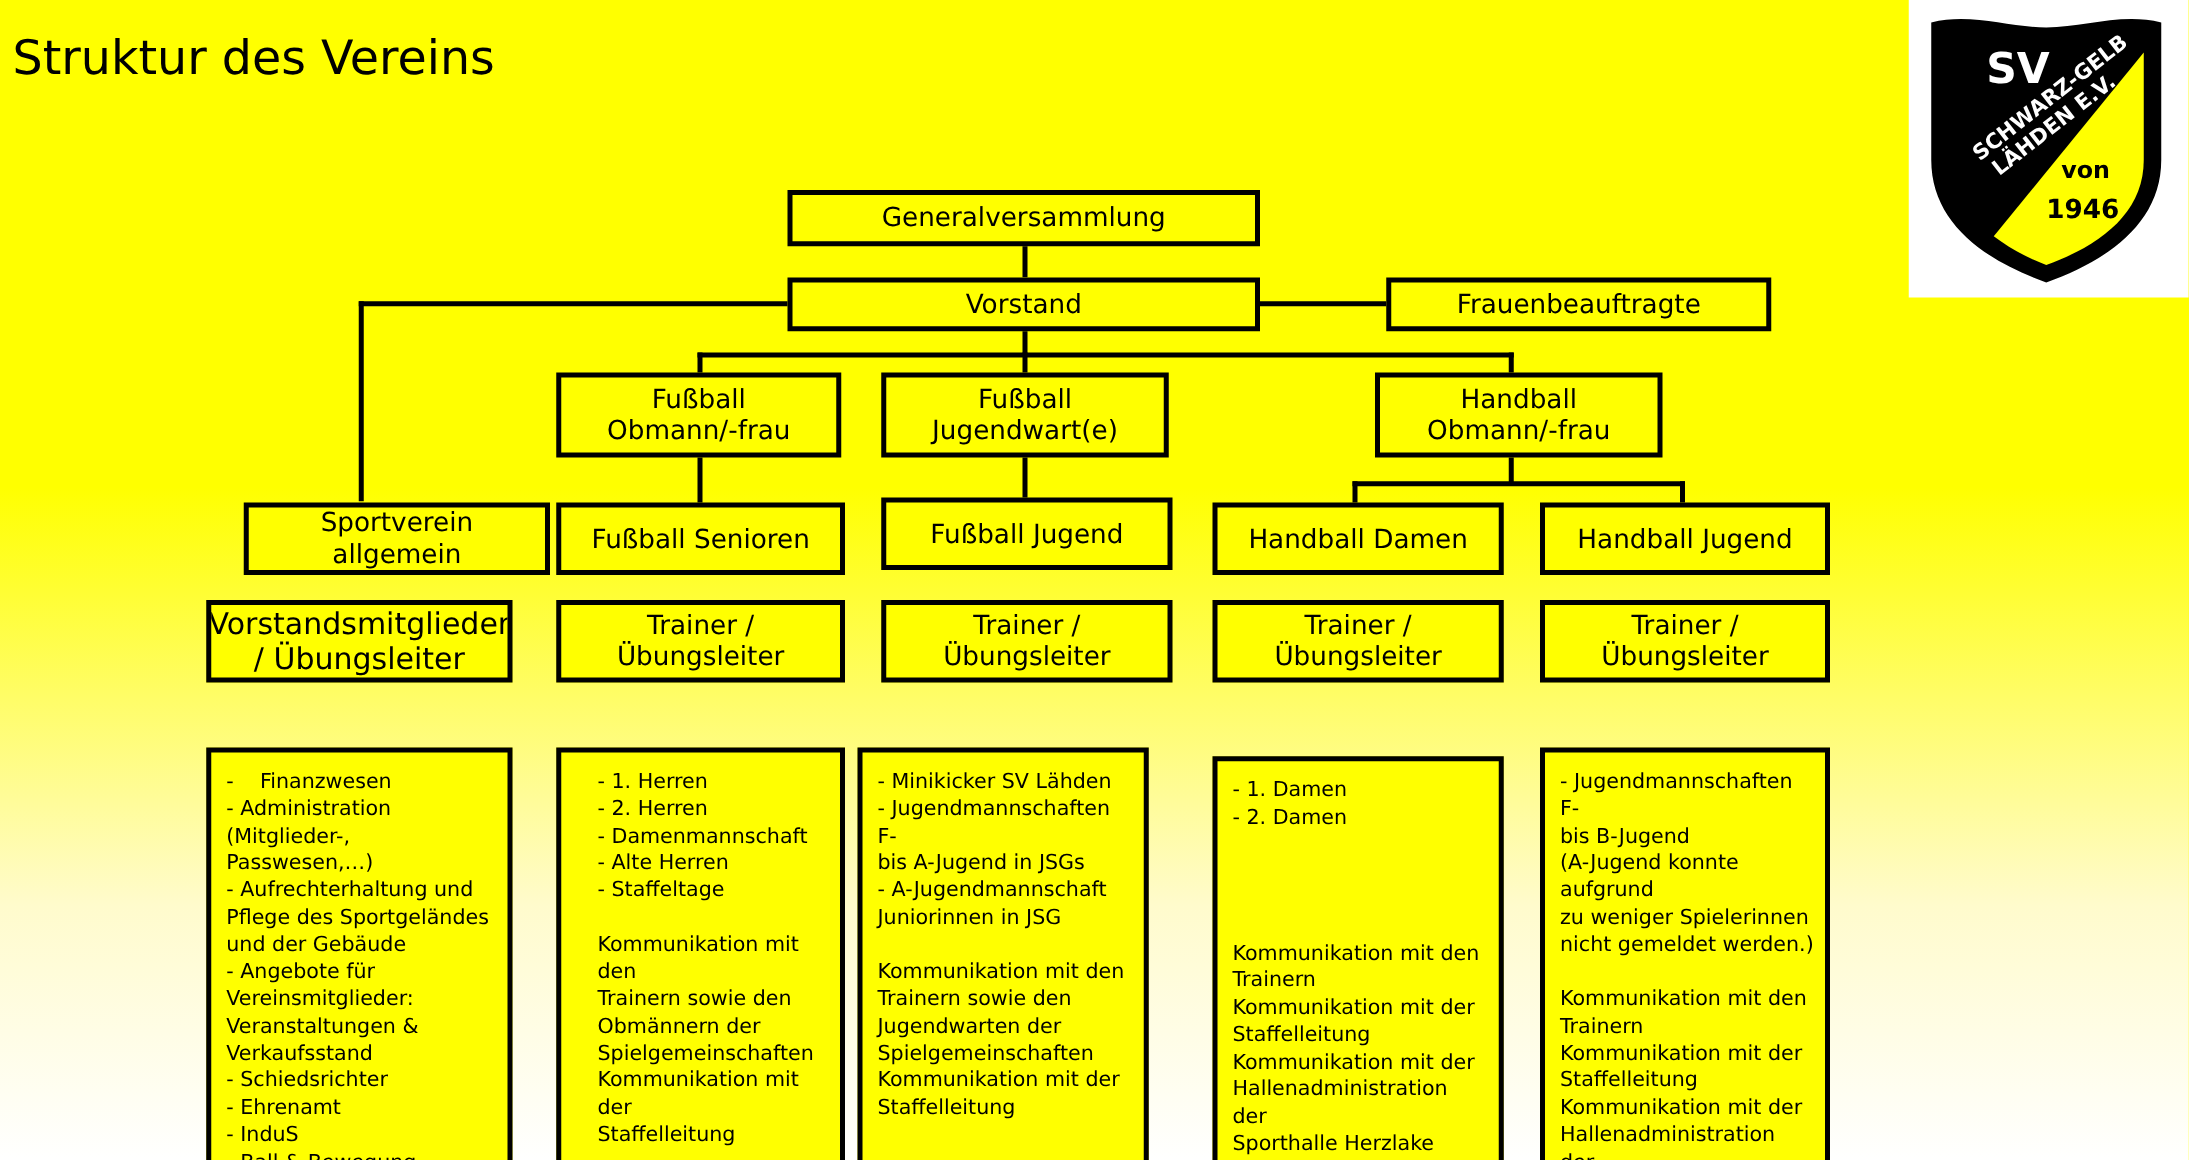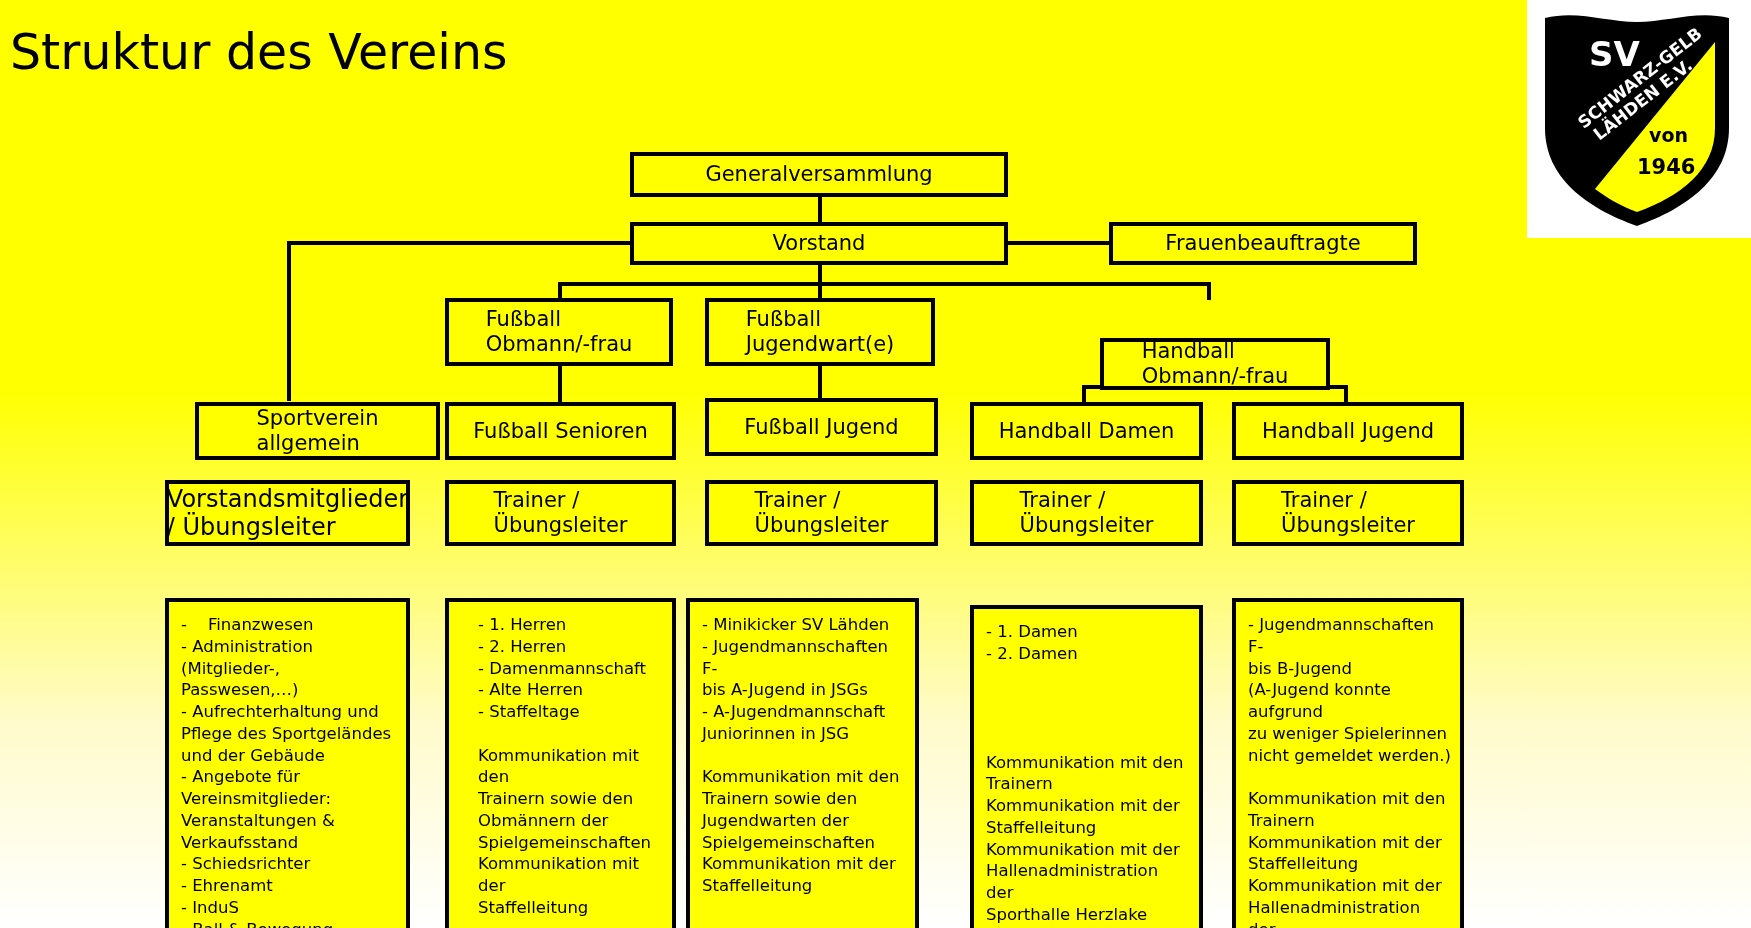--- a/index.html
+++ b/index.html
@@ -18,21 +18,21 @@
     width: 1751px;
     height: 928px;
     background: linear-gradient(to bottom, #ffff00 0%, #ffff00 42%, #fffbcc 78%, #ffffff 100%);
     overflow: hidden;
   }
   
   #page-title {
     position: absolute;
     left: 10px;
     top: 26px;
-    font-size: 49px;
+    font-size: 38px;
     line-height: 1.1;
     color: #000000;
     font-weight: 400;
     letter-spacing: 0px;
     white-space: nowrap;
   }
   
   #logo-panel {
     position: absolute;
     left: 1527px;
@@ -51,21 +51,21 @@
   
   .box {
     position: absolute;
     box-sizing: border-box;
     background: #ffff00;
     border: 4px solid #000000;
     color: #000000;
     display: flex;
     align-items: center;
     justify-content: center;
-    text-align: left;
+    text-align: center;
     line-height: 1.16;
     font-size: 21px;
     z-index: 3;
     overflow: hidden;
   }
   .box.two-line { line-height: 1.18; }
   .detail {
     display: block;
     align-items: flex-start;
     justify-content: flex-start;
@@ -132,21 +132,21 @@
 
   <div class="box" style="left:630px; top:152px; width:378px; height:45px;">Generalversammlung</div>
 
   <div class="box" style="left:630px; top:222px; width:378px; height:43px;">Vorstand</div>
   <div class="box" style="left:1109px; top:222px; width:308px; height:43px;">Frauenbeauftragte</div>
 
   <div class="box two-line" style="left:445px; top:298px; width:228px; height:68px; white-space:pre-line;">Fußball
 Obmann/-frau</div>
   <div class="box two-line" style="left:705px; top:298px; width:230px; height:68px; white-space:pre-line;">Fußball
 Jugendwart(e)</div>
-  <div class="box two-line" style="left:1100px; top:298px; width:230px; height:52px; white-space:pre-line;margin-top:40px;">Handball
+  <div class="box two-line" style="left:1100px; top:298px; width:230px; height:68px; white-space:pre-line;">Handball
 Obmann/-frau</div>
 
   <div class="box two-line" style="left:165px; top:402px; width:245px; height:58px; white-space:pre-line;margin-left:30px;">Sportverein
 allgemein</div>
   <div class="box" style="left:445px; top:402px; width:231px; height:58px; white-space:pre-line;">Fußball Senioren</div>
   <div class="box" style="left:705px; top:398px; width:233px; height:58px; white-space:pre-line;">Fußball  Jugend</div>
   <div class="box" style="left:970px; top:402px; width:233px; height:58px; white-space:pre-line;">Handball Damen</div>
   <div class="box" style="left:1232px; top:402px; width:232px; height:58px; white-space:pre-line;">Handball Jugend</div>
 
   <div class="box two-line" style="left:165px; top:480px; width:245px; height:66px; white-space:pre-line; font-size:24px;">Vorstandsmitglieder

